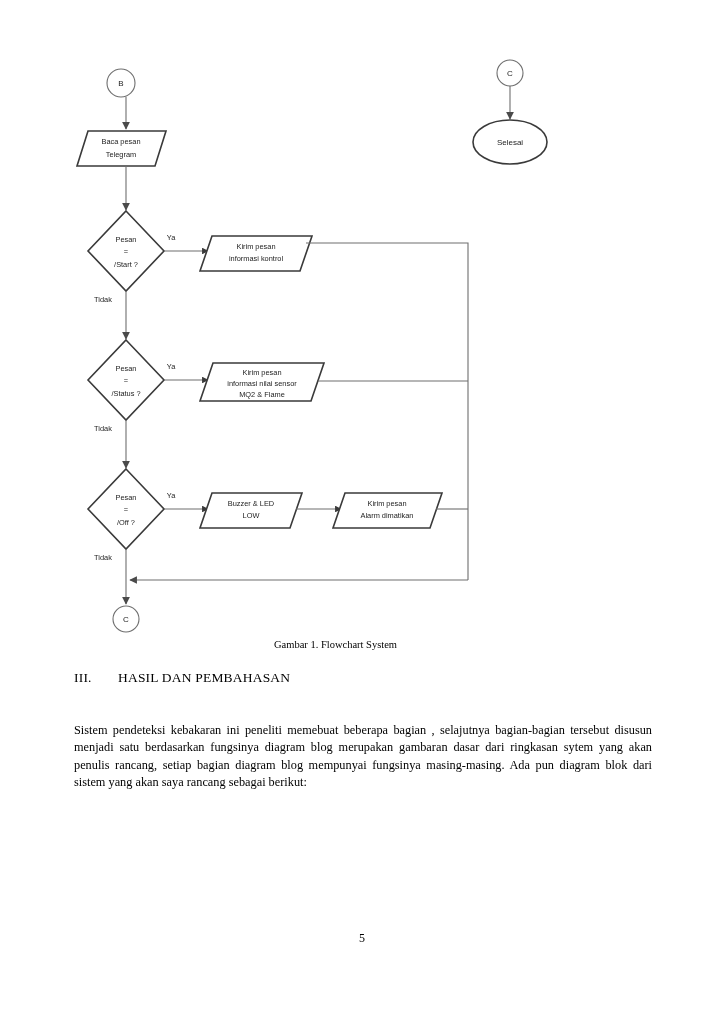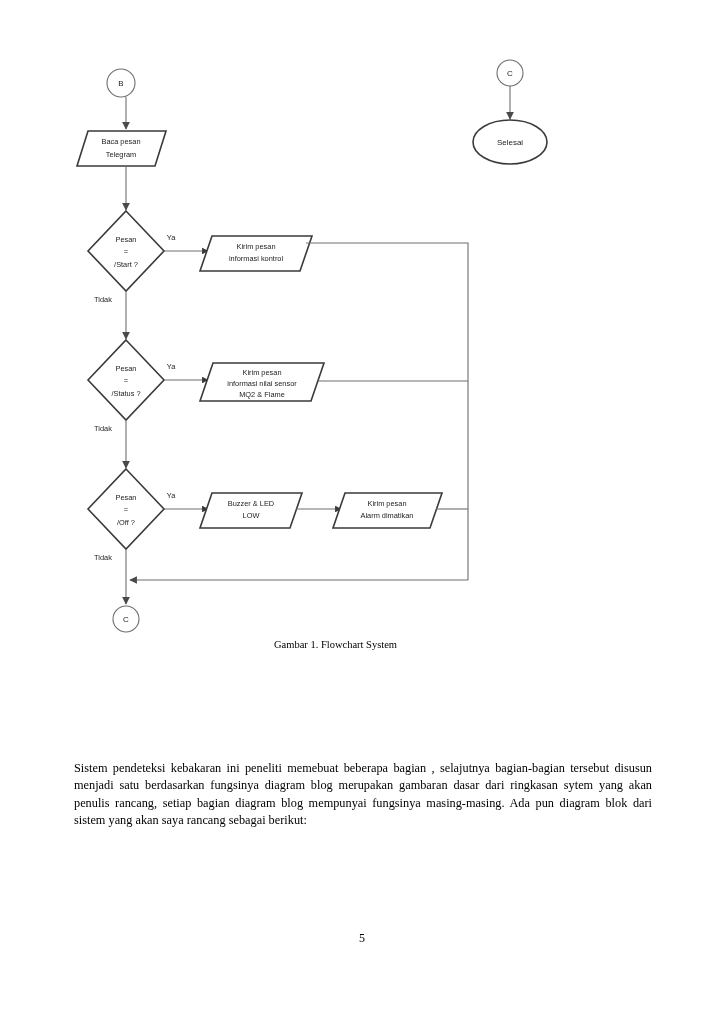--- a/index.html
+++ b/index.html
@@ -112,21 +112,20 @@
     position: absolute;
     left: 74px;
     top: 722px;
     width: 578px;
     font-family: "Liberation Serif", serif;
     font-size: 12.3px;
     line-height: 17.4px;
     color: #000000;
     text-align: justify;
     text-justify: inter-word;
-    margin-top: 38px;
   }
   .page-number {
     position: absolute;
     left: 0;
     top: 931px;
     width: 724px;
     text-align: center;
     font-family: "Liberation Serif", serif;
     font-size: 12px;
     color: #000000;
@@ -224,19 +223,22 @@
     <text class="fc-text-conn" x="510" y="74">C</text>
 
     <line class="fc-line" x1="510" y1="86" x2="510" y2="119" marker-end="url(#arrow)"></line>
 
     <ellipse class="fc-shape" cx="510" cy="142" rx="37" ry="22"></ellipse>
     <text class="fc-ellipse-text" x="510" y="143">Selesai</text>
   </svg>
 
   <div class="caption">Gambar 1. Flowchart System</div>
 
+  <div class="section-heading">
+    <span class="numeral">III.</span><span>HASIL DAN PEMBAHASAN</span>
+  </div>
 
 
   <div class="body-par">Sistem pendeteksi kebakaran ini peneliti memebuat beberapa bagian , selajutnya bagian-bagian tersebut disusun menjadi satu berdasarkan fungsinya diagram blog merupakan gambaran dasar dari ringkasan sytem yang akan penulis rancang, setiap bagian diagram blog mempunyai  fungsinya masing-masing. Ada pun diagram blok dari sistem yang akan saya rancang sebagai berikut:</div>
 
   <div class="page-number">5</div>
 
 </div>
 
 </body></html>

